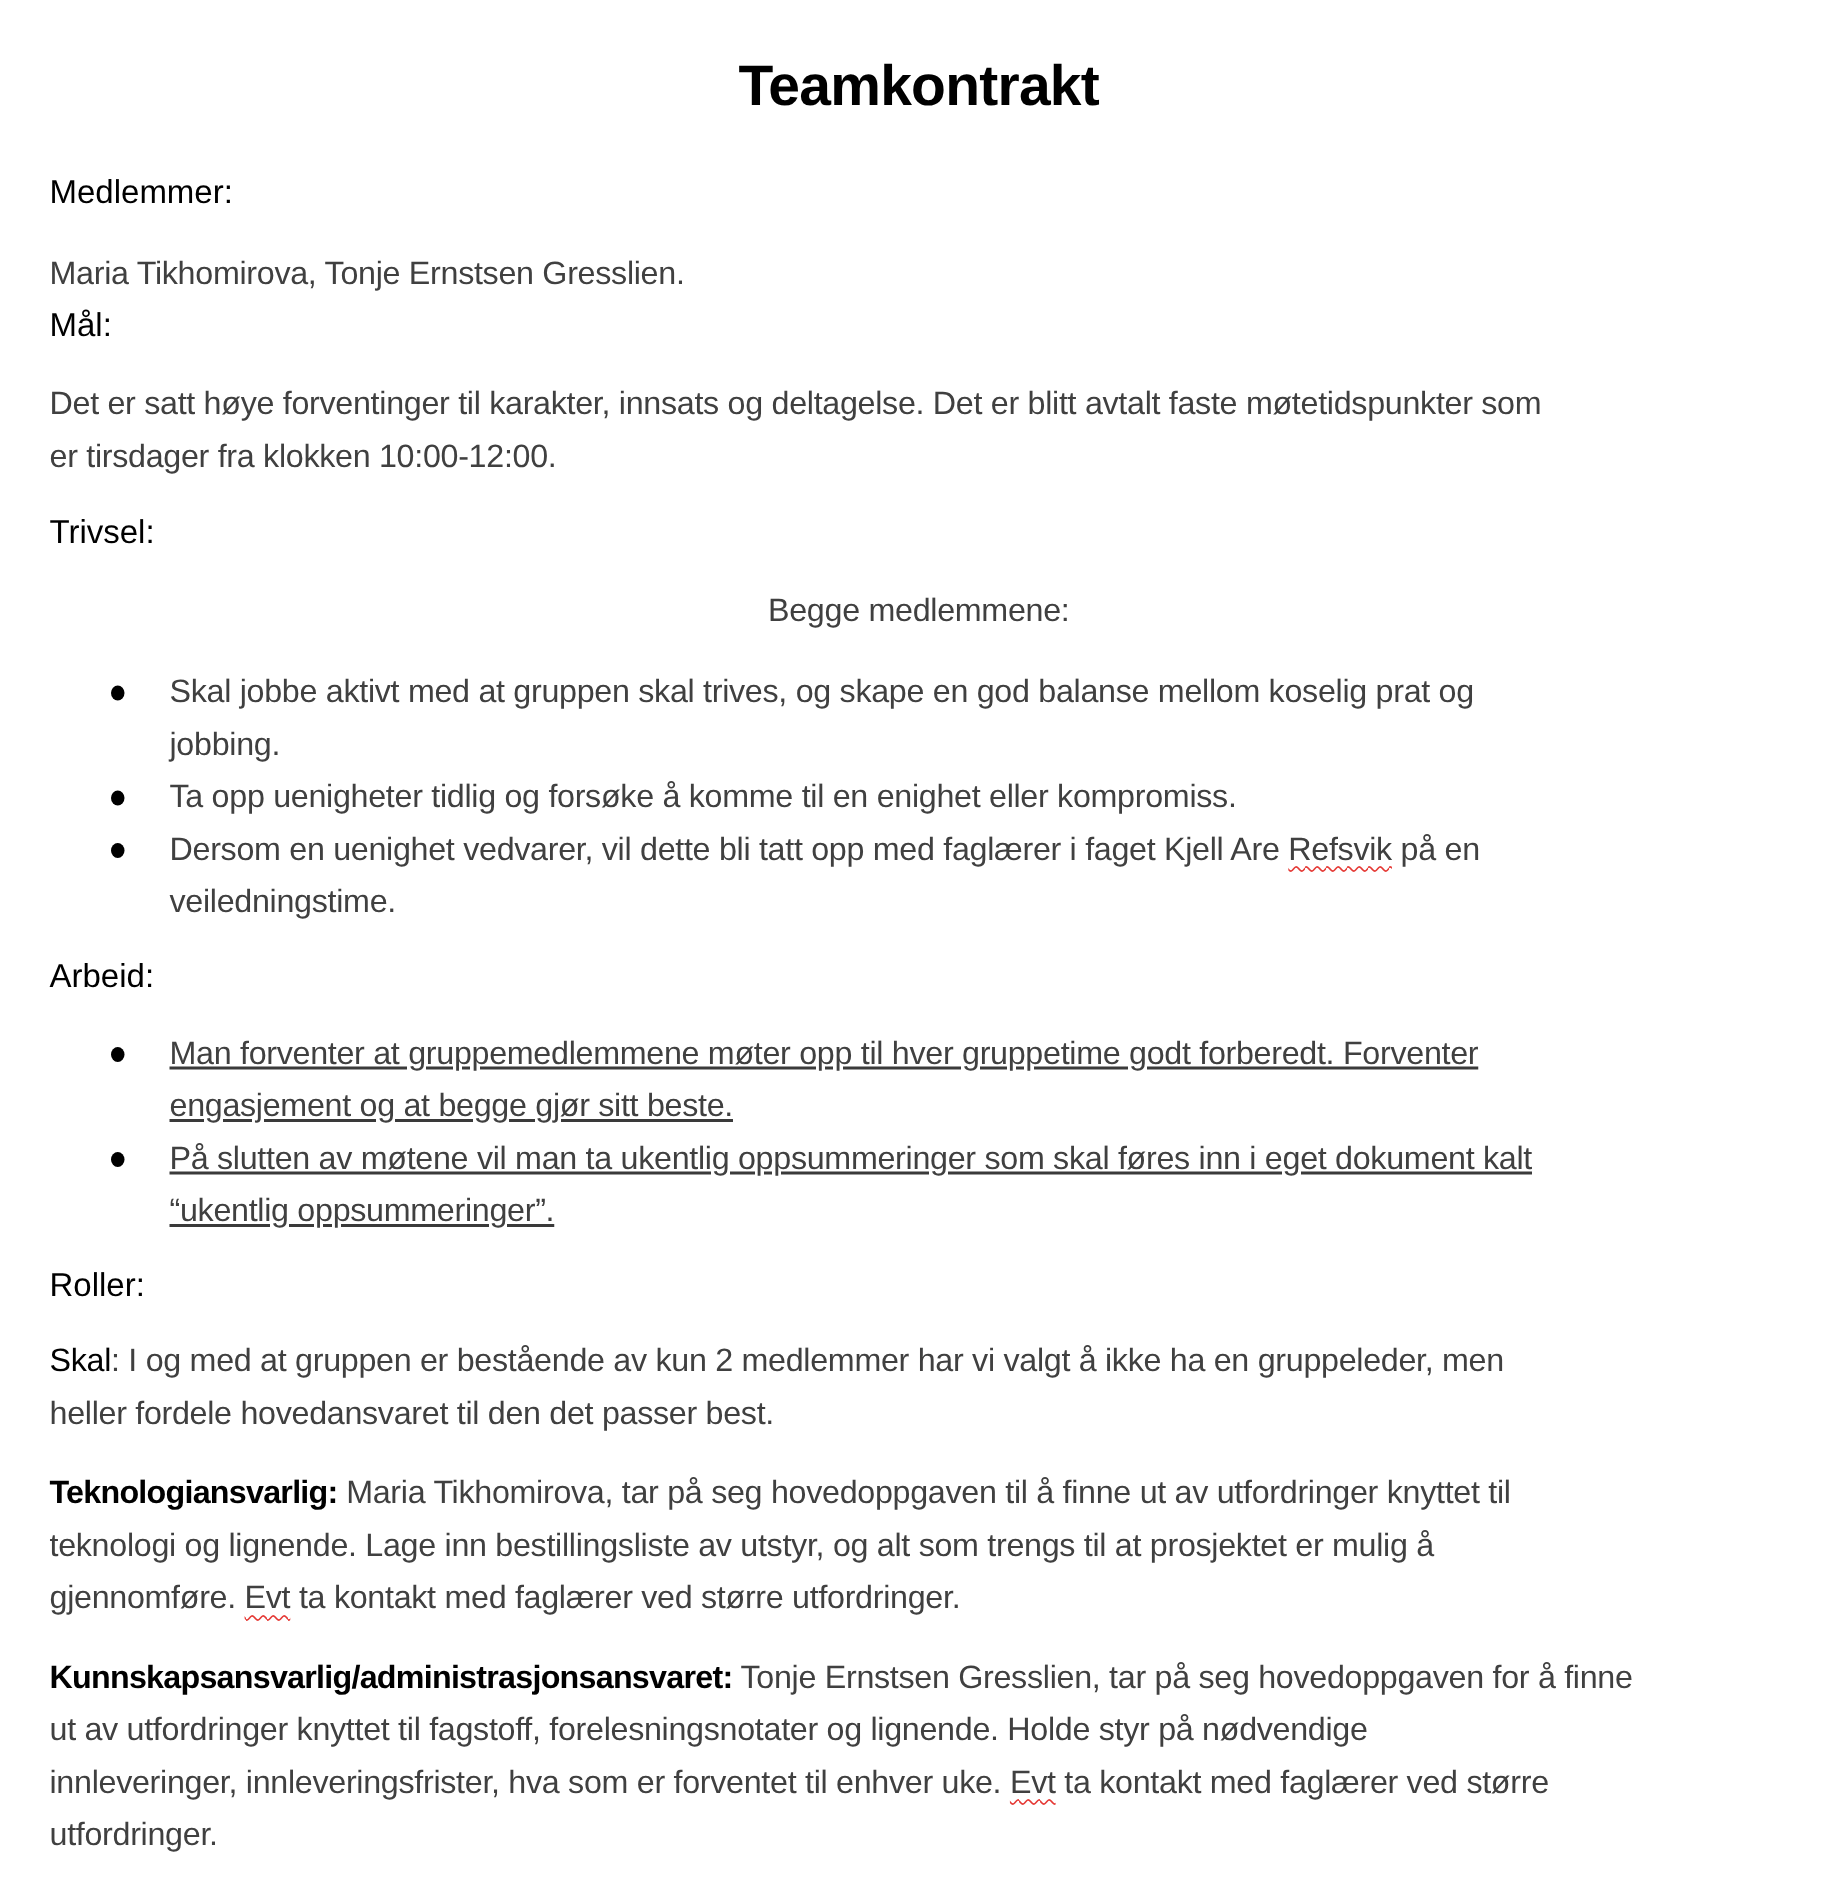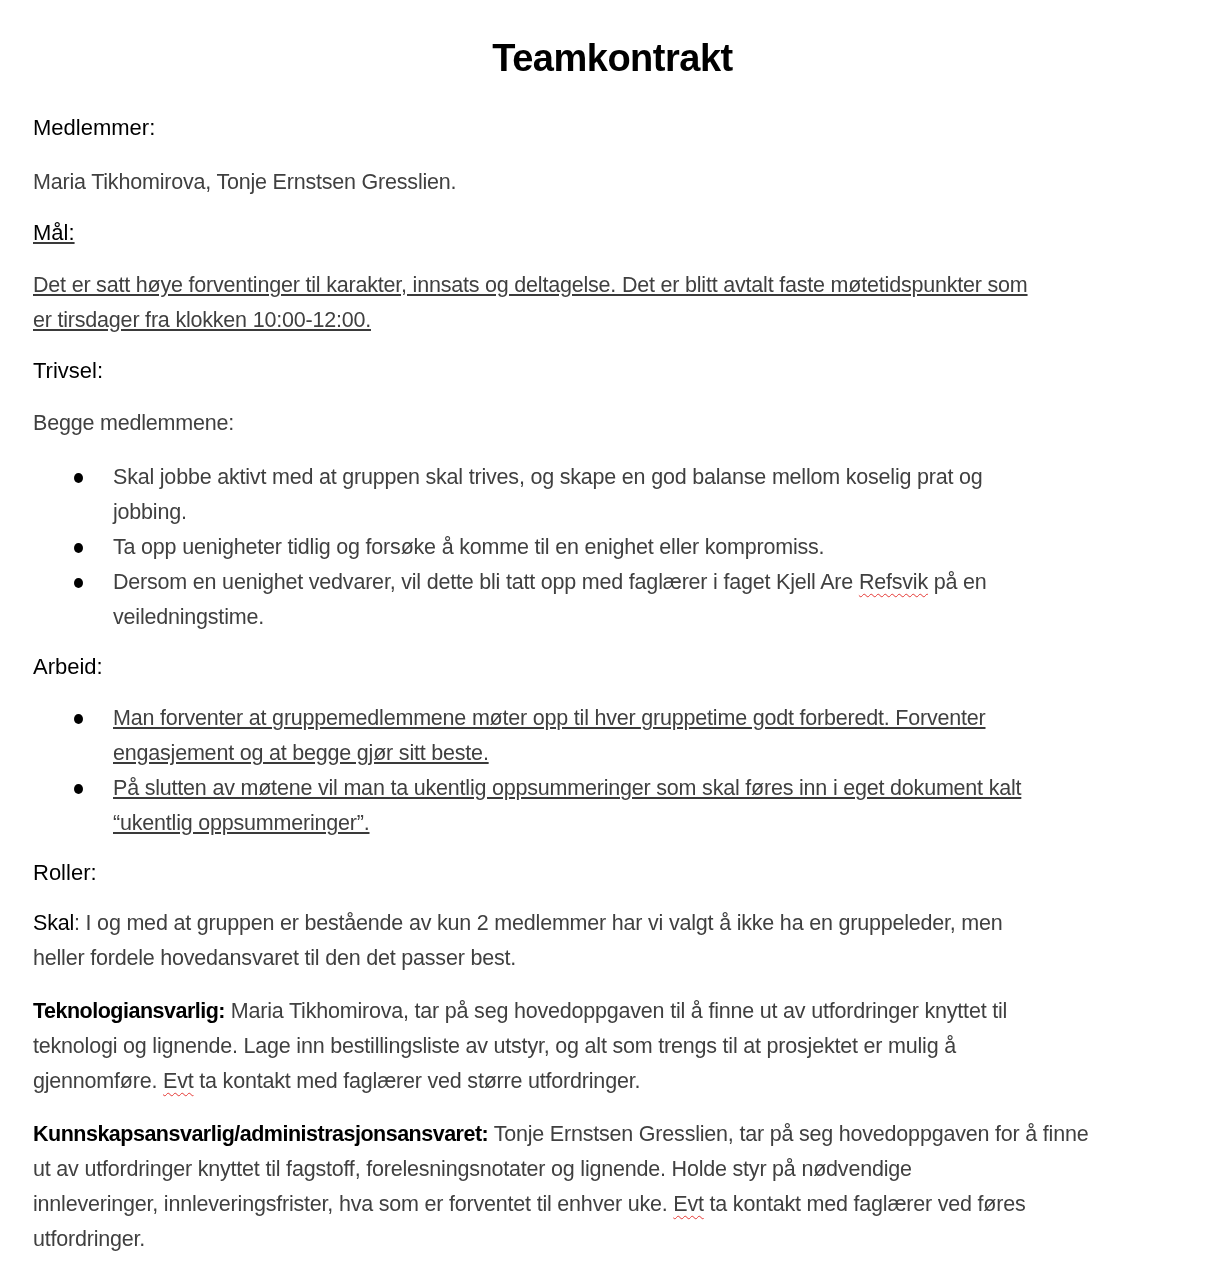--- a/index.html
+++ b/index.html
@@ -42,31 +42,31 @@
 <body>
 
 <div class="page">
   <h1 class="title">Teamkontrakt</h1>
 
   <div style="margin-top:31px;">
     <p class="heading">Medlemmer:</p>
     <p class="para" style="margin-top:22px;">Maria Tikhomirova, Tonje Ernstsen Gresslien.</p>
   </div>
 
-  <div style="margin-top:18px;text-decoration:underline;">
+  <div style="margin-top:2px;">
     <p class="heading">Mål:</p>
     <p class="para" style="margin-top:20px;">
       <span>Det er satt høye forventinger til karakter, innsats og deltagelse. Det er blitt avtalt faste møtetidspunkter som</span><br>
       <span>er tirsdager fra klokken 10:00-12:00.</span>
     </p>
   </div>
 
   <div style="margin-top:18px;">
     <p class="heading">Trivsel:</p>
-    <p class="para" style="margin-top:20px;">Begge medlemmene:</p>
+    <p class="para" style="margin-top:20px;text-align:center;">Begge medlemmene:</p>
     <ul class="bullets" style="margin-top:19px;">
       <li>
         <span class="dot"></span>
         <span>Skal jobbe aktivt med at gruppen skal trives, og skape en god balanse mellom koselig prat og</span><br>
         <span>jobbing.</span>
       </li>
       <li>
         <span class="dot"></span>
         <span>Ta opp uenigheter tidlig og forsøke å komme til en enighet eller kompromiss.</span>
       </li>
@@ -104,17 +104,17 @@
 
     <p class="para" style="margin-top:18px;">
       <span class="bold b">Teknologiansvarlig:</span><span> Maria Tikhomirova, tar på seg hovedoppgaven til å finne ut av utfordringer knyttet til</span><br>
       <span>teknologi og lignende. Lage inn bestillingsliste av utstyr, og alt som trengs til at prosjektet er mulig å</span><br>
       <span>gjennomføre. </span><span class="squiggle">Evt</span><span> ta kontakt med faglærer ved større utfordringer.</span>
     </p>
 
     <p class="para" style="margin-top:18px;">
       <span class="bold b">Kunnskapsansvarlig/administrasjonsansvaret:</span><span> Tonje Ernstsen Gresslien, tar på seg hovedoppgaven for å finne</span><br>
       <span>ut av utfordringer knyttet til fagstoff, forelesningsnotater og lignende. Holde styr på nødvendige</span><br>
-      <span>innleveringer, innleveringsfrister, hva som er forventet til enhver uke. </span><span class="squiggle">Evt</span><span> ta kontakt med faglærer ved føres</span><br>
+      <span>innleveringer, innleveringsfrister, hva som er forventet til enhver uke. </span><span class="squiggle">Evt</span><span> ta kontakt med faglærer ved større</span><br>
       <span>utfordringer.</span>
     </p>
   </div>
 </div>
 
 </body></html>

